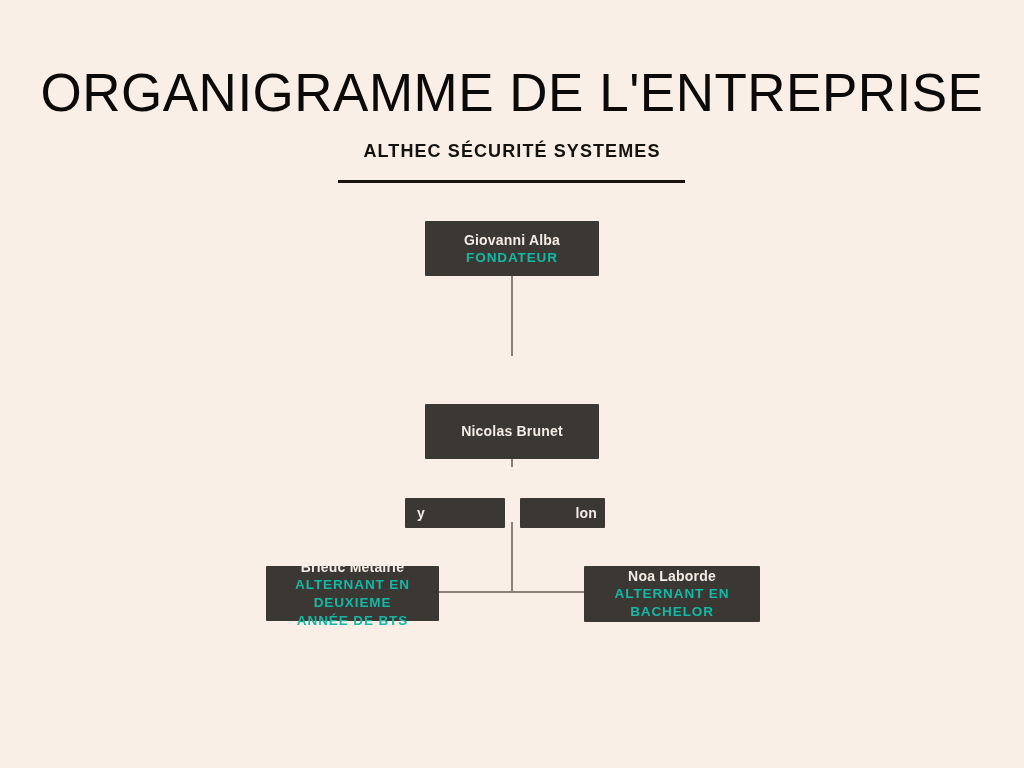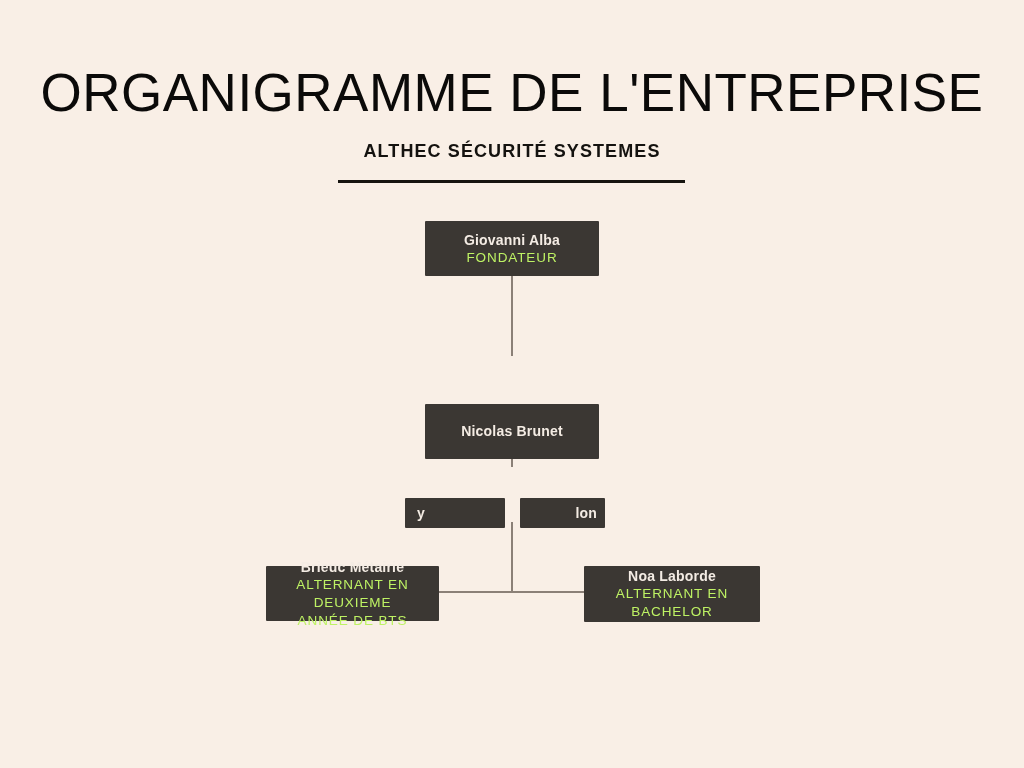--- a/index.html
+++ b/index.html
@@ -82,23 +82,23 @@
   }
   .node-name {
     color: #f4ece4;
     font-size: 14px;
     font-weight: bold;
     letter-spacing: 0.2px;
     line-height: 1.3;
     white-space: nowrap;
   }
   .node-role {
-    color: #bef264;
+    color: #14b8a6;
     font-size: 13.5px;
-    font-weight: 400;
+    font-weight: 700;
     letter-spacing: 0.9px;
     line-height: 1.32;
   }
 
   
   .node-hidden { z-index: 1; }
   .node-front  { z-index: 3; }
 </style>
 </head>
 <body>

